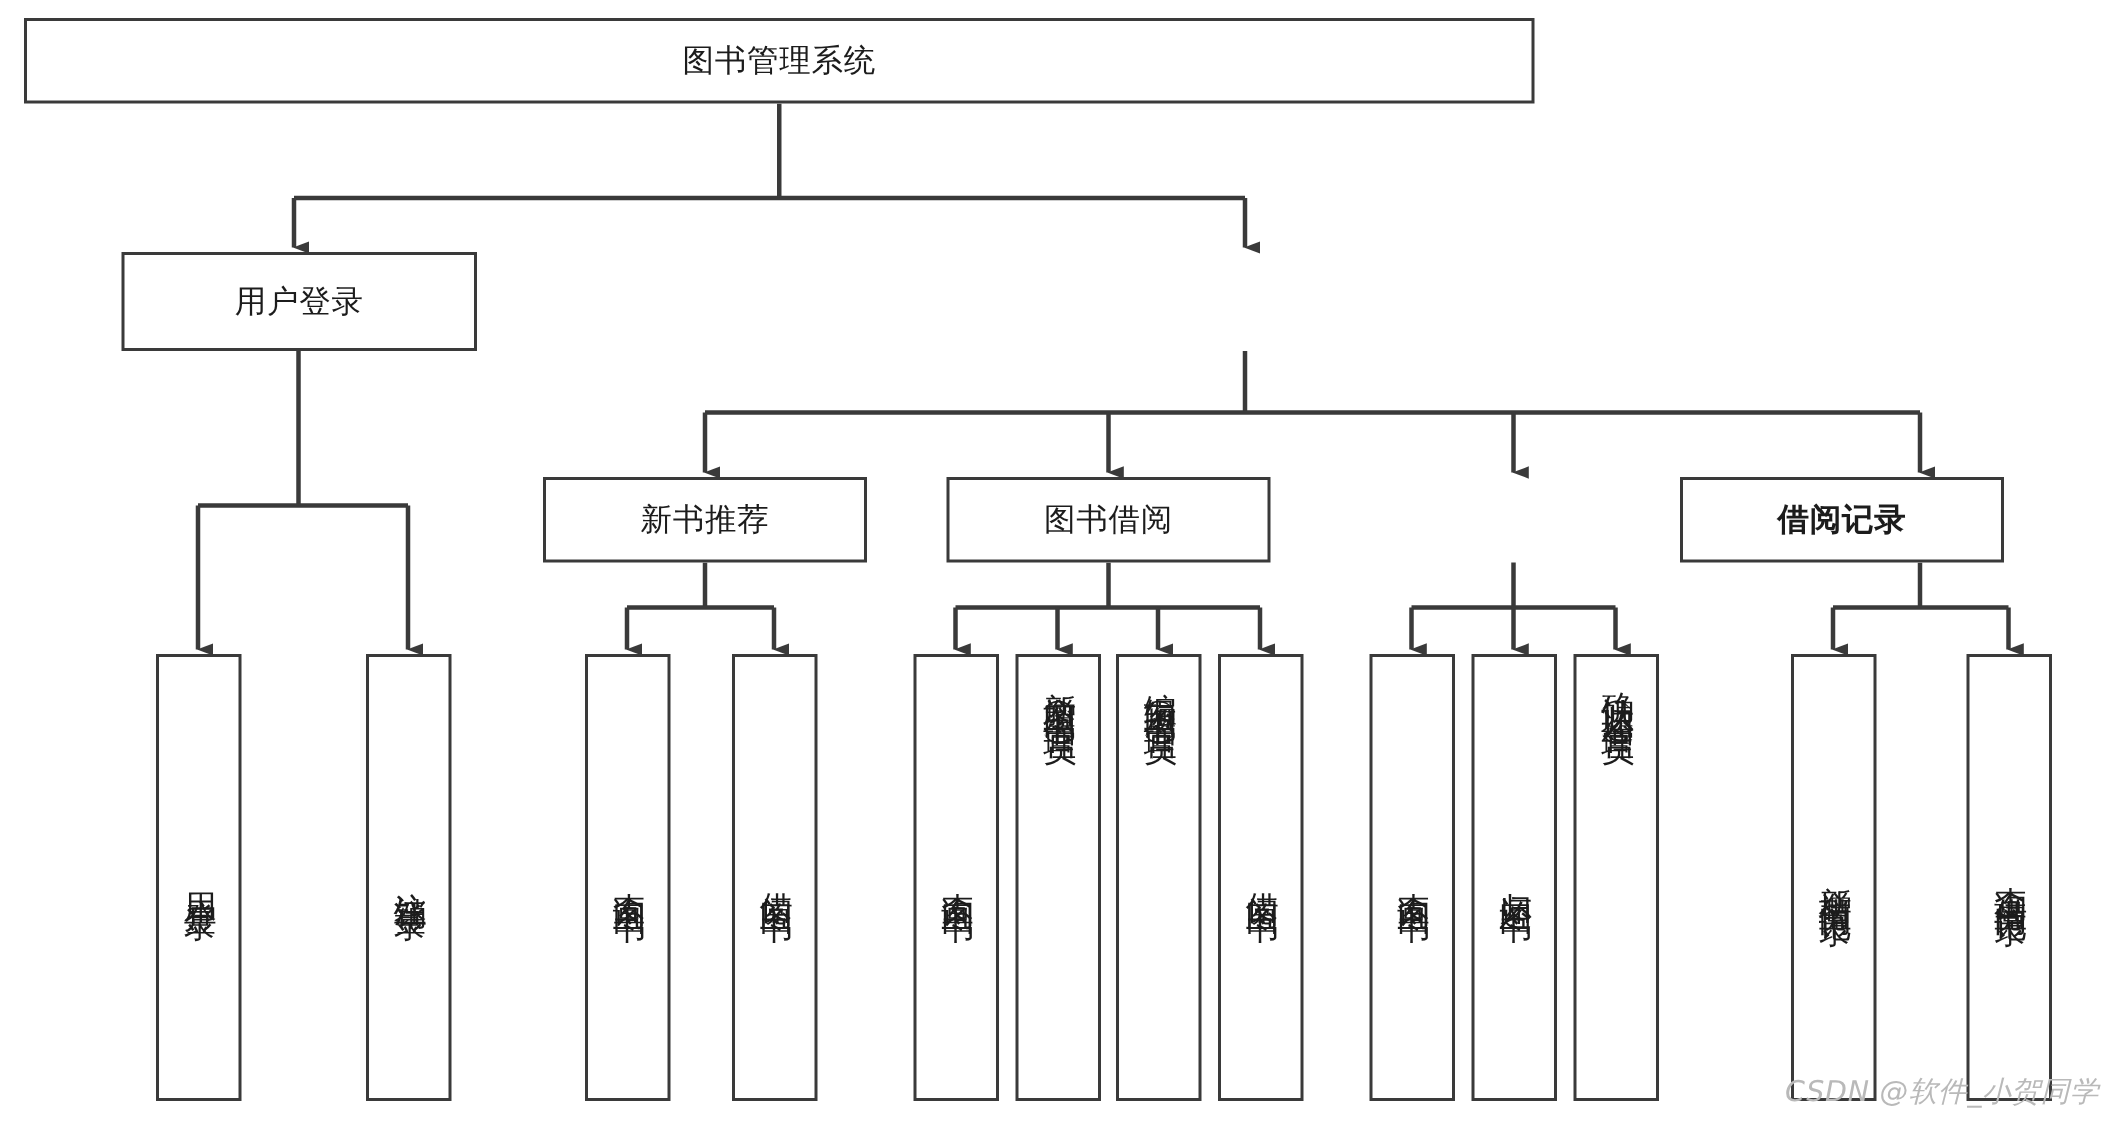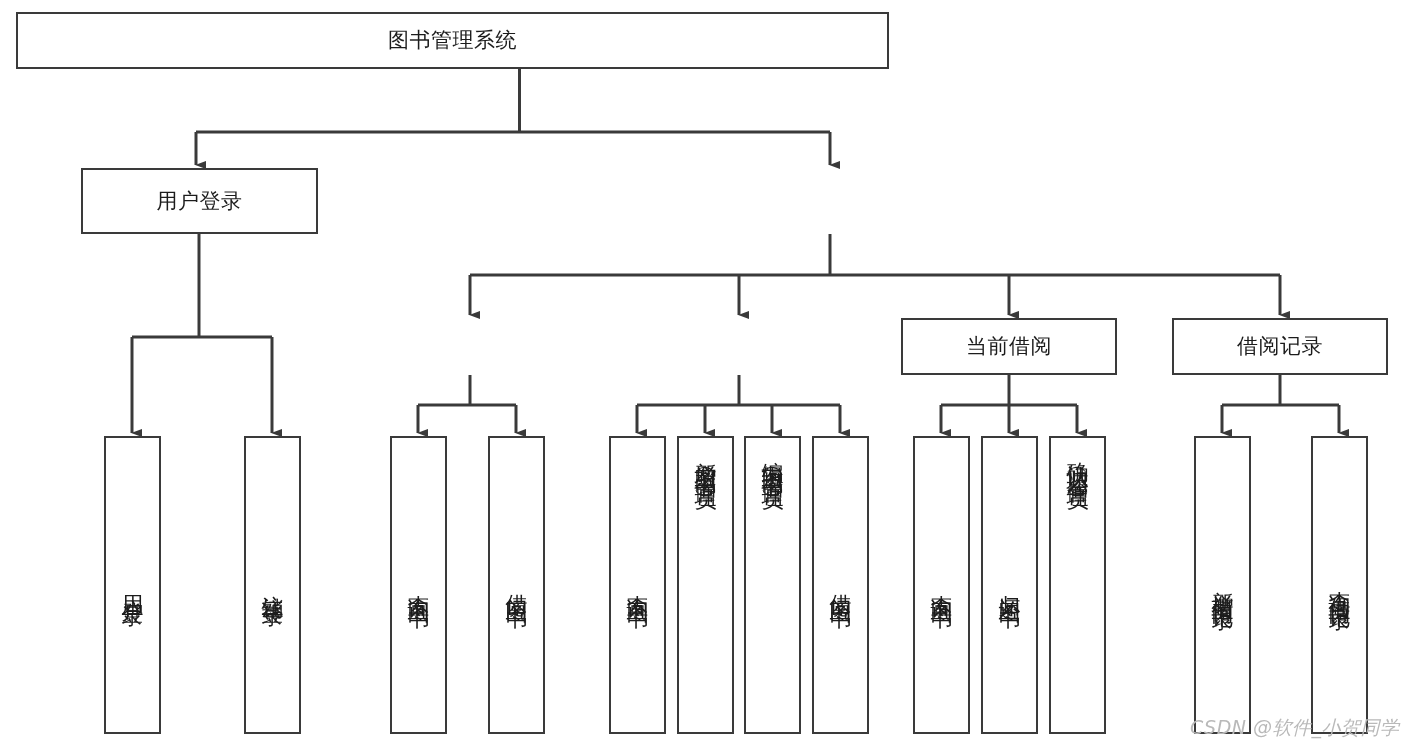--- a/index.html
+++ b/index.html
@@ -121,36 +121,39 @@
       <path d="M 1077 405 L 1077 433" marker-end="url(#arrowhead)"></path>
 
       <path d="M 1280 375 L 1280 405"></path>
       <path d="M 1222 405 L 1339 405"></path>
       <path d="M 1222 405 L 1222 433" marker-end="url(#arrowhead)"></path>
       <path d="M 1339 405 L 1339 433" marker-end="url(#arrowhead)"></path>
 
     </g>
   </svg>
 
-  <div class="node-box" style="left:16px; top:12px; width:873px; height:57px;">
+  <div class="node-box" style="left:16px; top:12px; width:1007px; height:57px;">
     <span class="node-label">图书管理系统</span>
   </div>
 
   <div class="node-box" style="left:81px; top:168px; width:237px; height:66px;">
     <span class="node-label">用户登录</span>
   </div>
 
 
-
-
-  <div class="node-box" style="left:901px; top:318px; width:216px; height:57px;">
-    <span class="node-label">当前借阅</span>
-  </div>
-
-  <div class="node-box" style="left:1172px; top:318px; width:216px; height:57px;">
+  <div class="node-box" style="left:362px; top:318px; width:216px; height:57px;">
+    <span class="node-label">新书推荐</span>
+  </div>
+
+  <div class="node-box" style="left:631px; top:318px; width:216px; height:57px;">
+    <span class="node-label">图书借阅</span>
+  </div>
+
+
+  <div class="node-box" style="left:1120px; top:318px; width:216px; height:57px;font-weight:bold;">
     <span class="node-label">借阅记录</span>
   </div>
 
   <div class="node-box vertical centered" style="left:104px; top:436px; width:57px; height:298px;">
     <span class="node-label">用户登录</span>
   </div>
 
   <div class="node-box vertical centered" style="left:244px; top:436px; width:57px; height:298px;">
     <span class="node-label">注销登录</span>
   </div>

